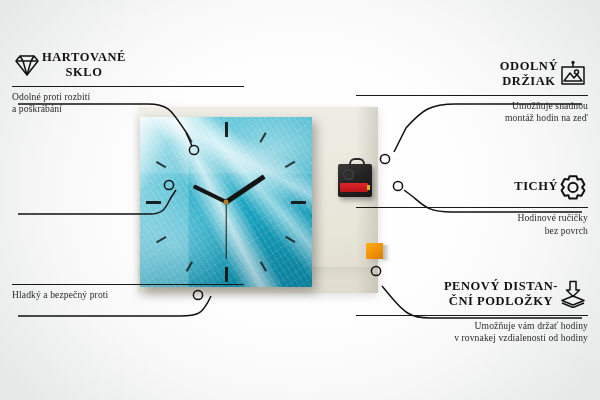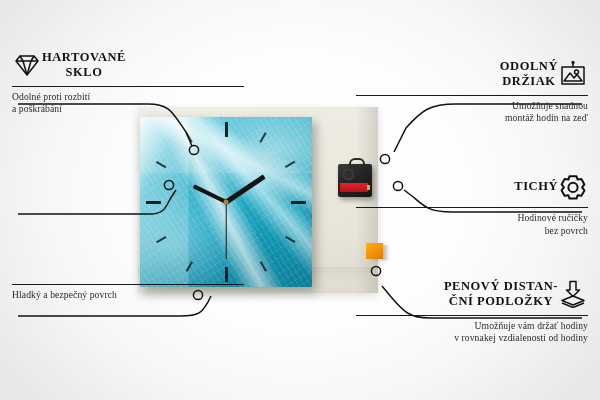--- a/index.html
+++ b/index.html
@@ -207,21 +207,21 @@
     <div class="fdesc">
       <div>Odolné proti rozbití</div>
       <div>a poškrábání</div>
     </div>
   </div>
 
 
   <div class="feat left" style="top:279px;">
     <div class="rule"></div>
     <div class="fdesc">
-      <div>Hladký a bezpečný povrch</div>
+      <div>Hladký a bezpečný proti</div>
     </div>
   </div>
 
   <div class="feat right" style="top:59px;">
     <div class="frow">
       <div class="ficon">
         <svg width="30" height="28" viewBox="0 0 30 28">
           <g fill="none" stroke="#111" stroke-width="1.5" stroke-linejoin="round">
             <path d="M15,2 L15,7"></path>
             <circle cx="15" cy="2.4" r="1.6" fill="#111" stroke="none"></circle>

